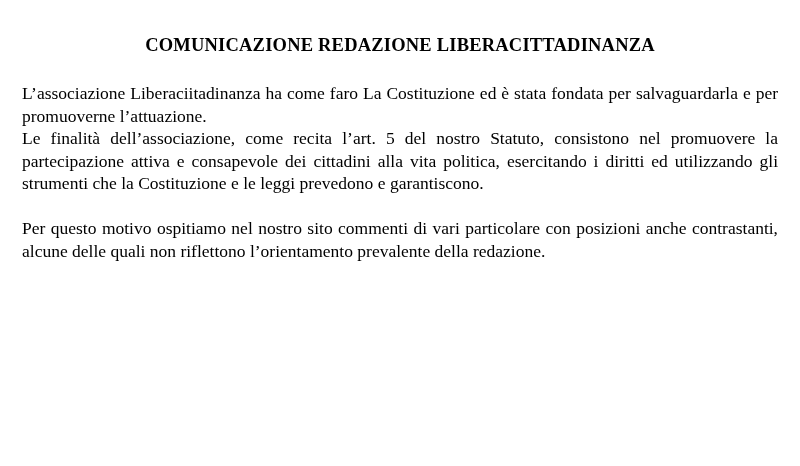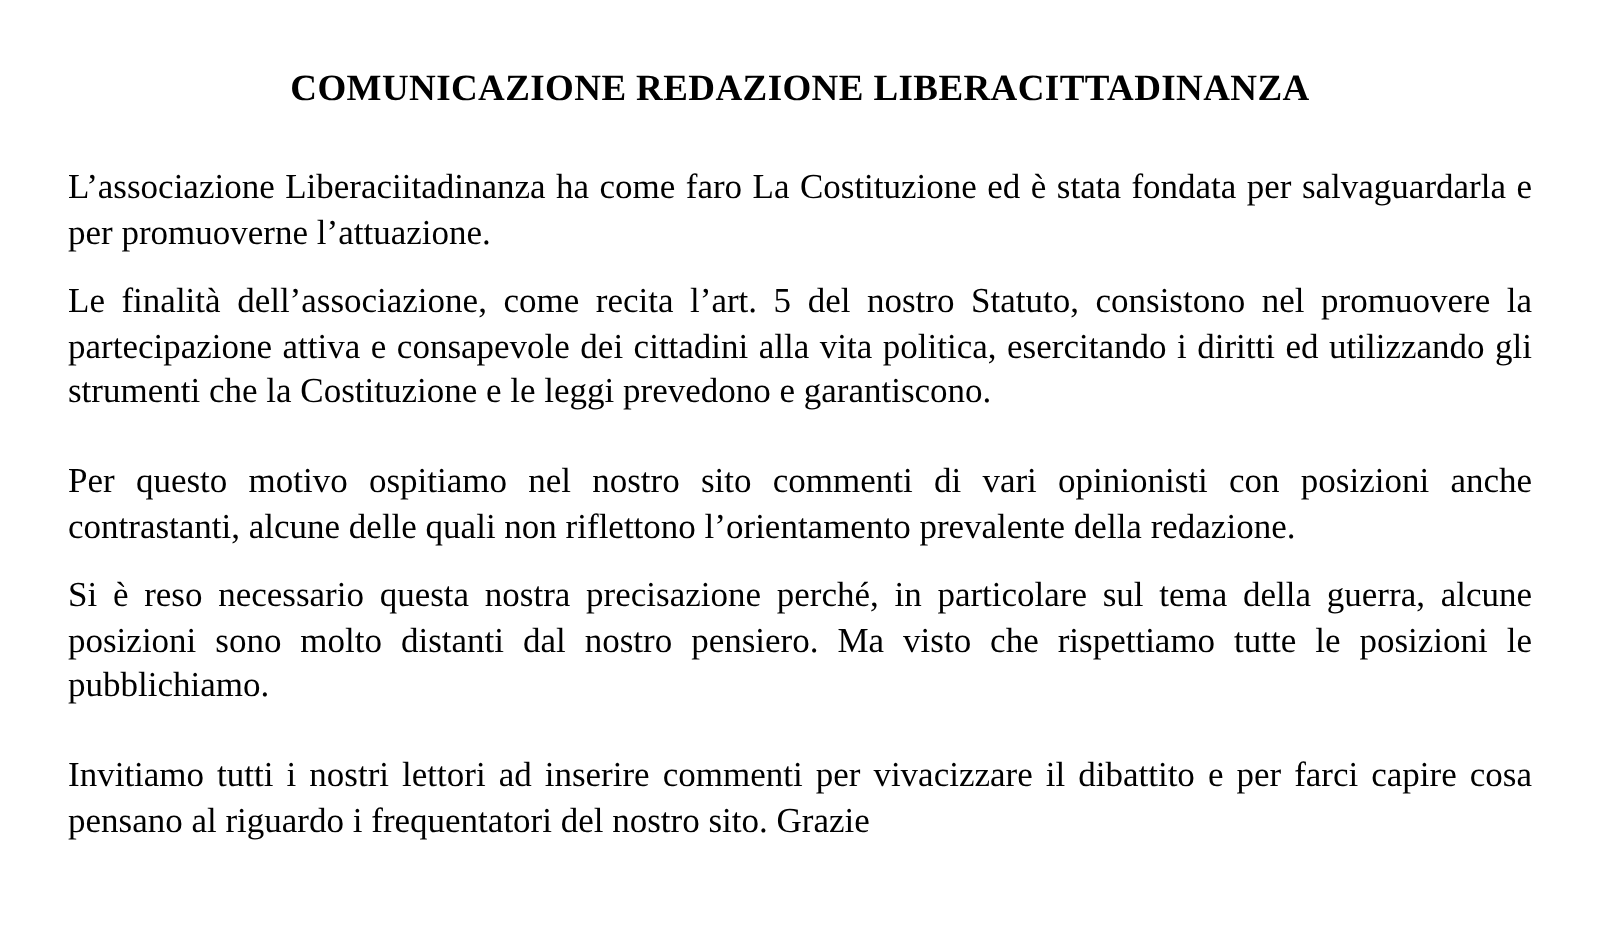--- a/index.html
+++ b/index.html
@@ -31,37 +31,33 @@
       letter-spacing: 0.2px;
       margin-bottom: 27px;
     }
 
     .para-block + .para-block {
       margin-top: 22.5px;
     }
 
     .para-block p {
       text-align: justify;
-      margin: 12px;
+      margin: 0;
     }
   </style>
 </head>
 <body>
 
 <div class="page">
 
   <h1 class="doc-title">COMUNICAZIONE REDAZIONE LIBERACITTADINANZA</h1>
 
   <div class="para-block">
     <p>L’associazione Liberaciitadinanza ha come faro La Costituzione ed è stata fondata per salvaguardarla e per promuoverne l’attuazione.</p>
     <p>Le finalità dell’associazione, come recita l’art. 5 del nostro Statuto, consistono nel promuovere la partecipazione attiva e consapevole dei cittadini alla vita politica, esercitando i diritti ed utilizzando gli strumenti che la Costituzione e le leggi prevedono e garantiscono.</p>
   </div>
 
   <div class="para-block">
-    <p>Per questo motivo ospitiamo nel nostro sito commenti di vari opinionisti con posizioni anche contrastanti, alcune delle quali  non riflettono l’orientamento prevalente della redazione.</p>
-    <p>Si è reso necessario questa nostra precisazione perché, in particolare sul tema della guerra, alcune posizioni sono  molto distanti dal nostro pensiero. Ma visto che rispettiamo tutte le posizioni le pubblichiamo.</p>
+    <p>Per questo motivo ospitiamo nel nostro sito commenti di vari particolare con posizioni anche contrastanti, alcune delle quali  non riflettono l’orientamento prevalente della redazione.</p>
   </div>
 
-  <div class="para-block">
-    <p>Invitiamo tutti i nostri lettori ad inserire commenti per vivacizzare il dibattito e per farci capire cosa pensano al riguardo i frequentatori del nostro sito. Grazie</p>
-  </div>
 
 </div>
 
 </body></html>

